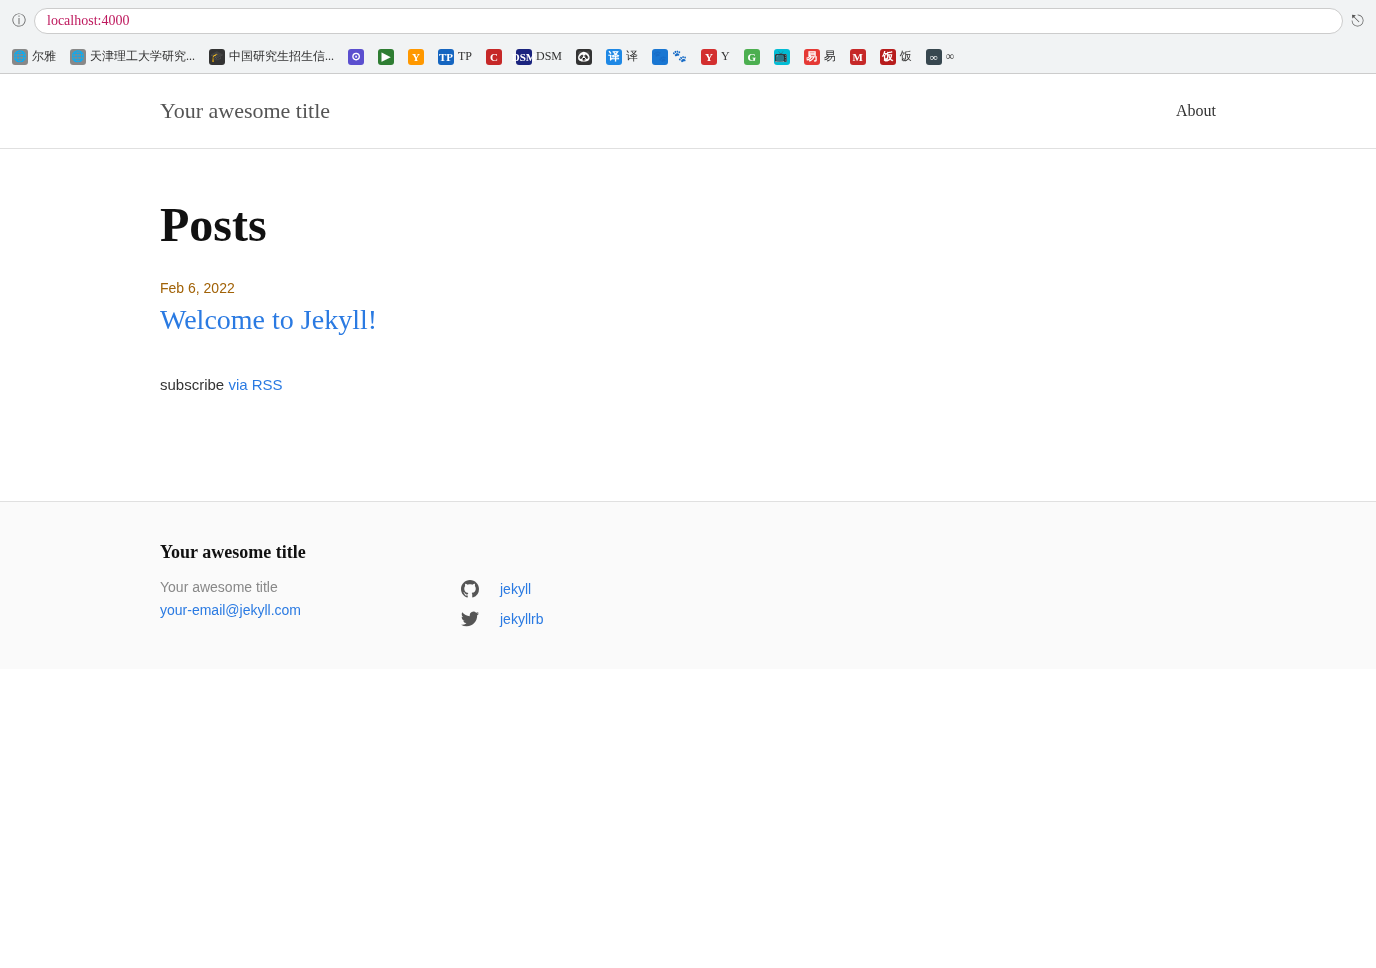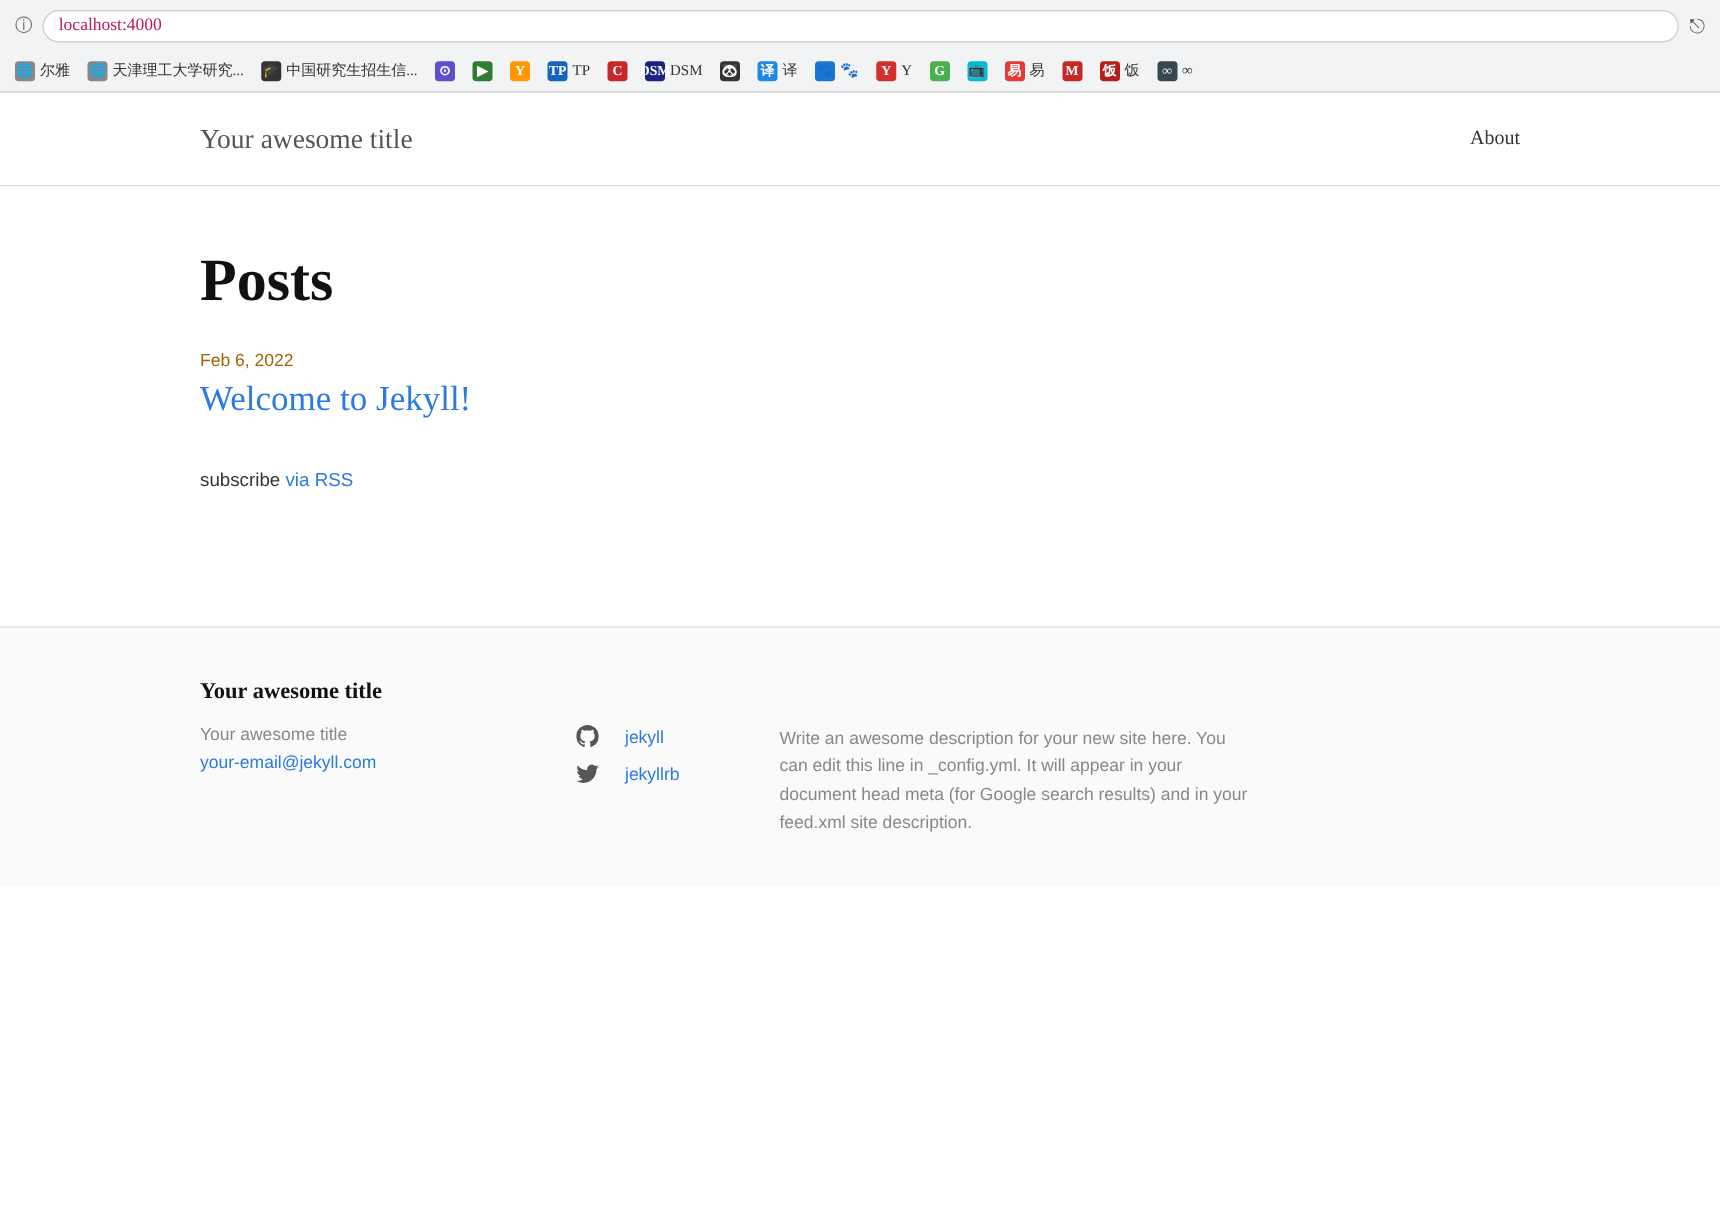--- a/index.html
+++ b/index.html
@@ -326,17 +326,14 @@
               4.996 4.996 0 0 1-2.212.085 4.937 4.937 0 0 0 4.604 3.417 9.868 9.868 0
               0 1-6.102 2.105c-.39 0-.779-.023-1.17-.067a13.995 13.995 0 0 0 7.557 2.209
               c9.054 0 13.999-7.496 13.999-13.986 0-.209 0-.42-.015-.63a9.936 9.936 0 0
               0 2.46-2.548l-.047-.02z"></path>
             </svg>
           </span>
           <a href="#">jekyllrb</a>
         </div>
       </div>
     </div>
-    <div class="footer-col">
-      <p class="footer-description">Write an awesome description for your new site here. You can edit this line in _config.yml. It will appear in your document head meta (for Google search results) and in your feed.xml site description.</p>
-    </div>
   </div>
 </footer>
 
 </body></html>

